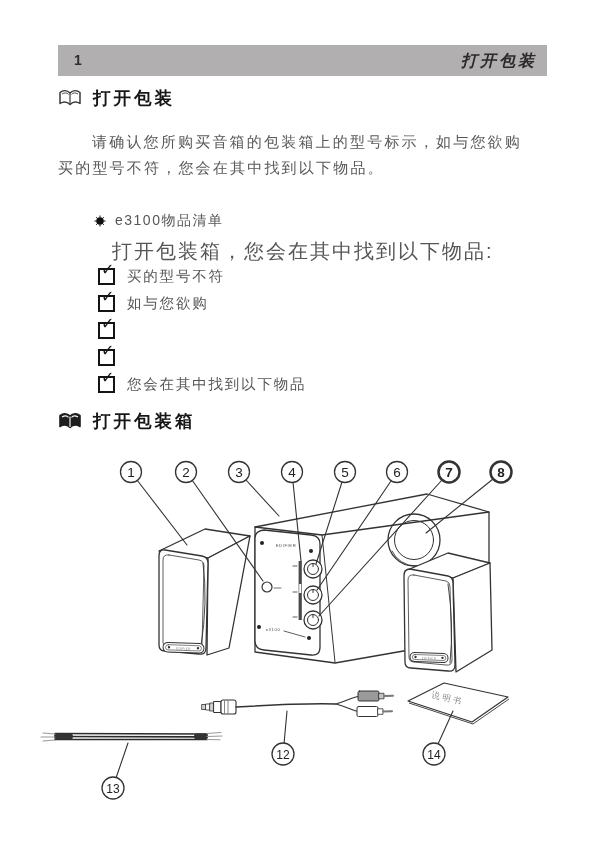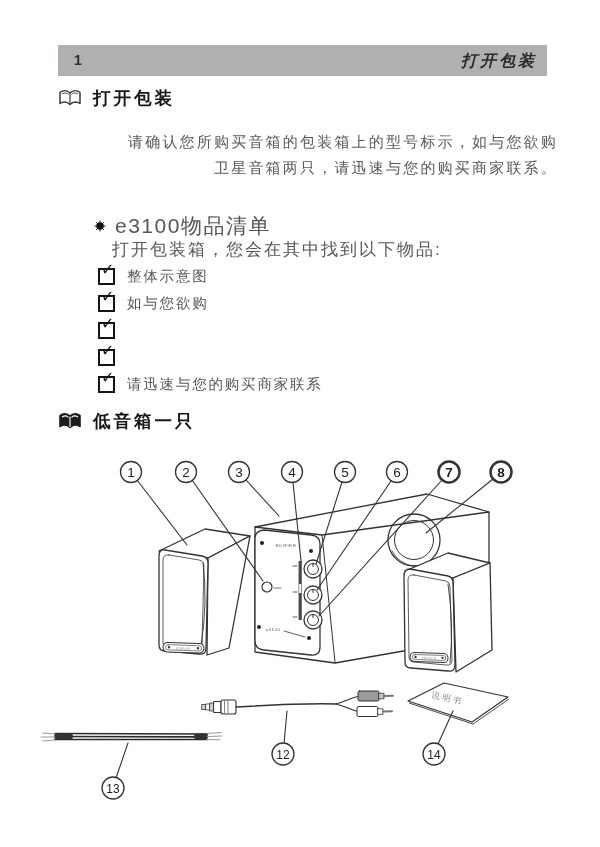--- a/index.html
+++ b/index.html
@@ -9,25 +9,25 @@
   .page-num{position:absolute;left:16px;top:0;line-height:31px;font-size:14px;font-weight:600;color:#2e2e2e;}
   .header-title{position:absolute;right:10px;top:0;line-height:31px;font-size:16px;font-weight:bold;
                 font-style:italic;font-family:"Liberation Serif","DejaVu Serif",serif;
                 letter-spacing:3px;color:#2a2a2a;}
   .section-heading{position:absolute;left:58px;display:flex;align-items:center;gap:11px;}
   .section-heading .st{font-size:17.5px;font-weight:bold;letter-spacing:3px;color:#161616;}
   .h1-unpack{top:86px;}
   .h1-overview{top:409px;}
   .para{position:absolute;left:58px;top:129px;width:500px;font-size:15px;color:#585858;
         letter-spacing:2.2px;line-height:26px;}
-  .pline{display:block;white-space:nowrap;text-align:right;}
+  .pline{display:block;white-space:nowrap;}
   .pline.indent{padding-left:34px;}
   .bullet-row{position:absolute;left:94px;top:212px;display:flex;align-items:center;gap:9px;
-              font-size:21px;letter-spacing:1.5px;color:#565656;}
-  .intro{position:absolute;left:112px;top:238px;font-size:17px;letter-spacing:2px;color:#565656;white-space:nowrap;}
+              font-size:14px;letter-spacing:1.5px;color:#565656;}
+  .intro{position:absolute;left:112px;top:238px;font-size:20px;letter-spacing:2px;color:#565656;white-space:nowrap;}
   .checklist{position:absolute;left:98px;top:263px;}
   .check-row{display:flex;align-items:center;height:27px;}
   .cbox{position:relative;width:13px;height:13px;border:2.2px solid #141414;margin-right:12px;flex:0 0 auto;}
   .tick{position:absolute;left:1px;top:-8px;font-size:16px;font-weight:900;color:#141414;line-height:1;}
   .clabel{font-size:14.5px;letter-spacing:1.8px;color:#565656;white-space:nowrap;}
   .diagram-svg{position:absolute;left:0;top:0;}
   .micro{font-size:4.2px;fill:#555;letter-spacing:0.6px;text-anchor:middle;}
   .micro2{font-size:3px;fill:#666;letter-spacing:0.4px;text-anchor:middle;}
   .callout-num{font-size:13.5px;fill:#222;text-anchor:middle;}
   .callout-num.small{font-size:12px;}
@@ -47,21 +47,21 @@
     <svg width="24" height="18" viewBox="0 0 24 18">
       <path d="M2 3.5 C5 1 9 1 12 4 C15 1 19 1 22 3.5 L22 14.5 C19 12.5 15 12.5 12 15.5 C9 12.5 5 12.5 2 14.5 Z" fill="none" stroke="#3a3a3a" stroke-width="1.5" stroke-linejoin="round"></path>
       <path d="M12 4 L12 15.5" fill="none" stroke="#3a3a3a" stroke-width="1.2"></path>
       <path d="M4 5 C6.5 3.5 9 3.5 10.5 5.5 M13.5 5.5 C15 3.5 17.5 3.5 20 5" fill="none" stroke="#3a3a3a" stroke-width="0.9"></path>
     </svg>
     <span class="st">打开包装</span>
   </div>
 
   <div class="para">
     <span class="pline indent">请确认您所购买音箱的包装箱上的型号标示，如与您欲购</span>
-    <span class="pline">卫星音箱两只，请迅速与您的购买商家联系。</span>
+    <span class="pline">买的型号不符，您会在其中找到以下物品。</span>
   </div>
 
   <div class="bullet-row">
     <svg width="12" height="12" viewBox="0 0 12 12">
       <circle cx="6" cy="6" r="3.8" fill="#111"></circle>
       <g stroke="#111" stroke-width="1">
         <line x1="6" y1="0.5" x2="6" y2="2.5"></line>
           <line x1="6" y1="9.5" x2="6" y2="11.5"></line>
         <line x1="0.5" y1="6" x2="2.5" y2="6"></line>
           <line x1="9.5" y1="6" x2="11.5" y2="6"></line>
@@ -74,21 +74,21 @@
     <span>e3100物品清单</span>
   </div>
 
   <div class="intro">打开包装箱，您会在其中找到以下物品:</div>
 
   <div class="checklist">
     <div class="check-row">
       <span class="cbox">
           <span class="tick">✓</span>
         </span>
-      <span class="clabel">整体示意图</span>
+      <span class="clabel">买的型号不符</span>
     </div>
     <div class="check-row">
       <span class="cbox">
           <span class="tick">✓</span>
         </span>
       <span class="clabel">如与您欲购</span>
     </div>
     <div class="check-row">
       <span class="cbox">
           <span class="tick">✓</span>
@@ -96,30 +96,30 @@
     </div>
     <div class="check-row">
       <span class="cbox">
           <span class="tick">✓</span>
         </span>
     </div>
     <div class="check-row">
       <span class="cbox">
           <span class="tick">✓</span>
         </span>
-      <span class="clabel">请迅速与您的购买商家联系</span>
+      <span class="clabel">您会在其中找到以下物品</span>
     </div>
   </div>
 
   <div class="section-heading h1-overview">
     <svg width="24" height="18" viewBox="0 0 24 18">
       <path d="M2 3.5 C5 1 9 1 12 4 C15 1 19 1 22 3.5 L22 14.5 C19 12.5 15 12.5 12 15.5 C9 12.5 5 12.5 2 14.5 Z" fill="#1d1d1d" stroke="#1d1d1d" stroke-width="1.6" stroke-linejoin="round"></path>
       <path d="M12 4.5 L12 15 M4 5 C6.5 3.5 9 3.5 10.5 5.5 M13.5 5.5 C15 3.5 17.5 3.5 20 5" fill="none" stroke="#ffffff" stroke-width="1.1"></path>
     </svg>
-    <span class="st">低音箱一只</span>
+    <span class="st">打开包装箱</span>
   </div>
 
   <svg class="diagram-svg" width="600" height="847" viewBox="0 0 600 847">
 
     <g fill="#fff" stroke="#333" stroke-width="1.3" stroke-linejoin="round" stroke-linecap="round">
       <path d="M255,527 L427,494 L489,512 L489,636 L335,663 L255,652 Z"></path>
       <path d="M255,527 L322,535 L489,512" fill="none"></path>
       <path d="M322,535 L335,662" fill="none" stroke-width="1"></path>
 
       <g>

